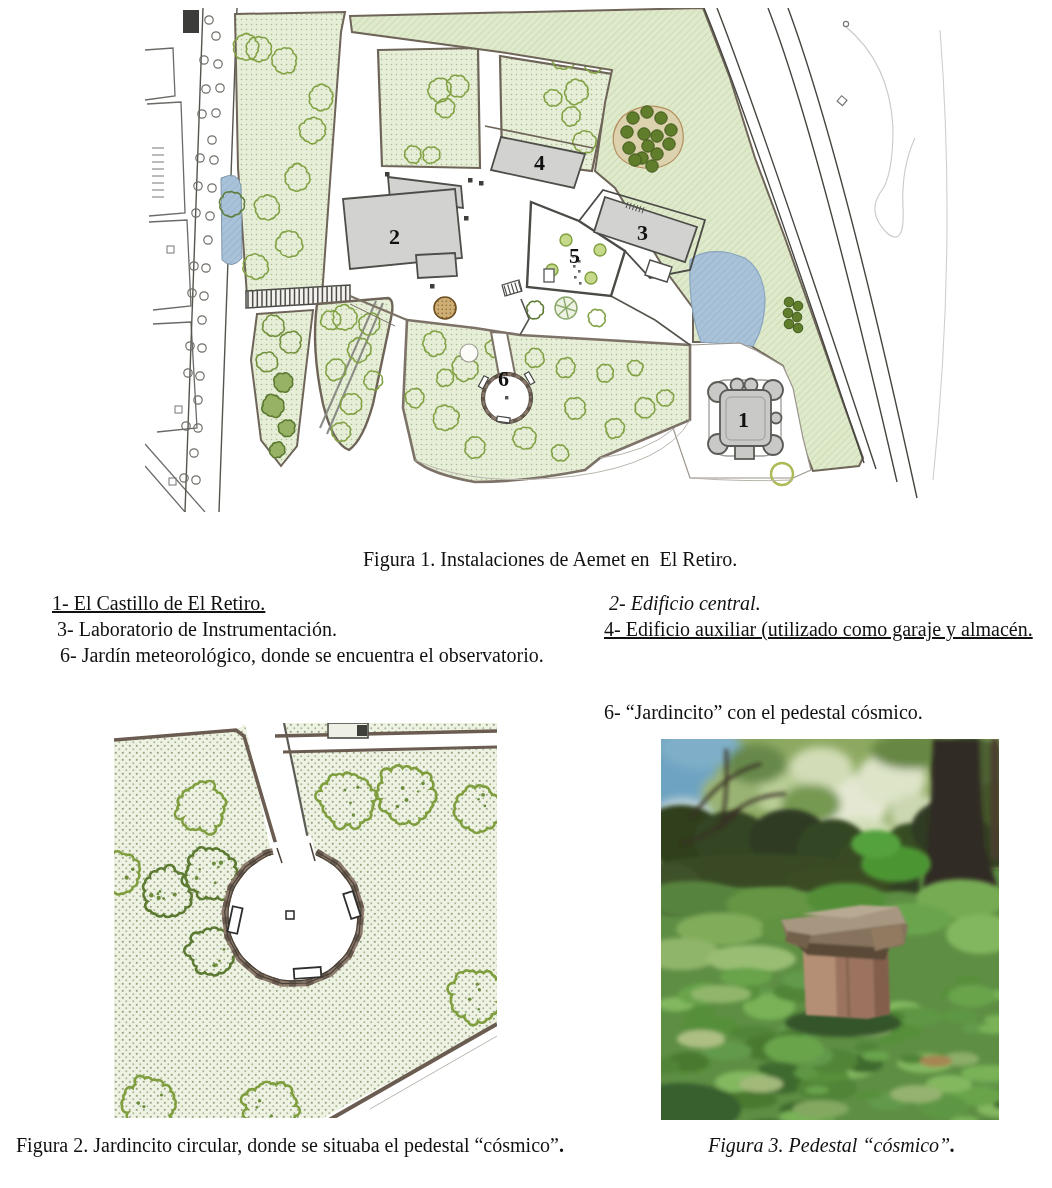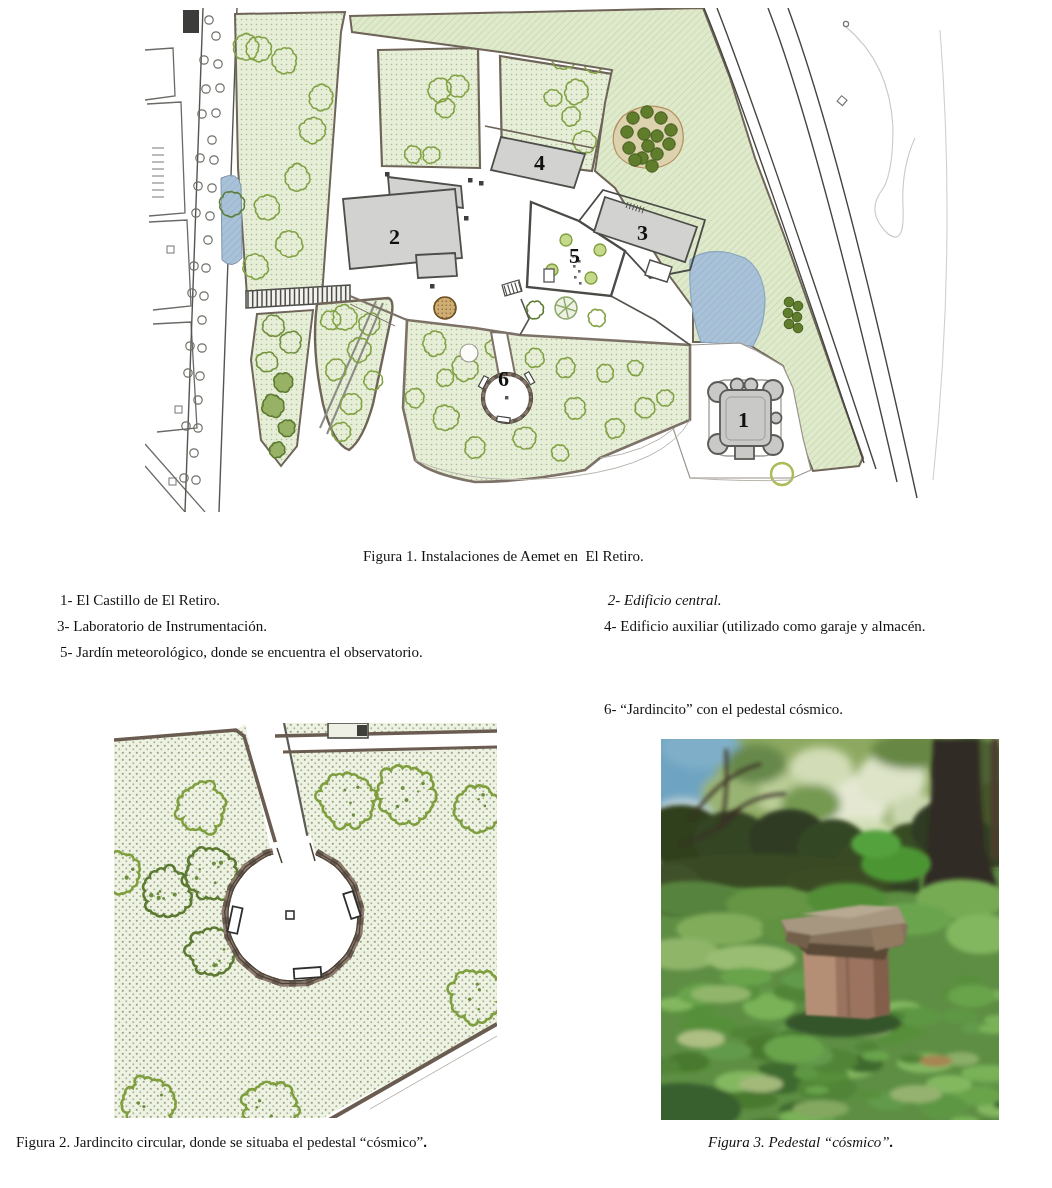--- a/index.html
+++ b/index.html
@@ -1,17 +1,17 @@
 <!DOCTYPE html>
 <html><head><meta charset="utf-8">
 <style>
 html,body{margin:0;padding:0;width:1052px;height:1188px;background:#ffffff;
 font-family:"Liberation Serif",serif;position:relative;overflow:hidden;}
 .abs{position:absolute;}
-.cap{font-size:15px;color:#111;white-space:nowrap;}
+.cap{font-size:20px;color:#111;white-space:nowrap;}
 </style></head><body>
 
 <svg class="abs" style="left:145px;top:8px" width="810" height="504" viewBox="0 0 810 504">
 <defs>
 <pattern id="pdot" width="5" height="5" patternUnits="userSpaceOnUse">
   <rect width="5" height="5" fill="#e6eed8"></rect>
         <circle cx="1.5" cy="1.5" r="0.8" fill="#a8bd8b"></circle>
 </pattern>
 <pattern id="phatch" width="5" height="5" patternUnits="userSpaceOnUse" patternTransform="rotate(45)">
   <rect width="5" height="5" fill="#dfe9cb"></rect>
@@ -377,29 +377,29 @@
 <text x="492" y="232">3</text>
 <text x="389" y="162">4</text>
 <text x="424" y="255">5</text>
 <text x="353" y="378">6</text>
 <text x="593" y="419">1</text>
 </g>
 </svg>
 
 <div class="abs cap" style="left:363px;top:548px;">Figura 1. Instalaciones de Aemet en&nbsp; El Retiro.</div>
 
-<div class="abs cap" style="left:60px;top:592px;">1- El Castillo de El Retiro.</div>
+<div class="abs cap" style="left:52px;top:592px;text-decoration:underline;">1- El Castillo de El Retiro.</div>
 
 <div class="abs cap" style="left:604px;top:592px;font-style:italic;">&nbsp;2- Edificio central.</div>
 
 <div class="abs cap" style="left:57px;top:618px;">3- Laboratorio de Instrumentación.</div>
 
-<div class="abs cap" style="left:604px;top:618px;">4- Edificio auxiliar (utilizado como garaje y almacén.</div>
-
-<div class="abs cap" style="left:60px;top:644px;">5- Jardín meteorológico, donde se encuentra el observatorio.</div>
+<div class="abs cap" style="left:604px;top:618px;text-decoration:underline;">4- Edificio auxiliar (utilizado como garaje y almacén.</div>
+
+<div class="abs cap" style="left:60px;top:644px;">6- Jardín meteorológico, donde se encuentra el observatorio.</div>
 
 <div class="abs cap" style="left:604px;top:681px;margin-top:20px;">6- “Jardincito” con el pedestal cósmico.</div>
 
 <svg class="abs" style="left:114px;top:723px" width="383" height="395" viewBox="0 0 383 395">
 <defs>
 <pattern id="pdot2" width="7" height="7" patternUnits="userSpaceOnUse">
   <rect width="7" height="7" fill="#edf2e2"></rect>
         <circle cx="1.8" cy="1.8" r="1.1" fill="#9aa782"></circle>
         <circle cx="5.3" cy="5.3" r="0.95" fill="#a8b492"></circle>
 </pattern>

